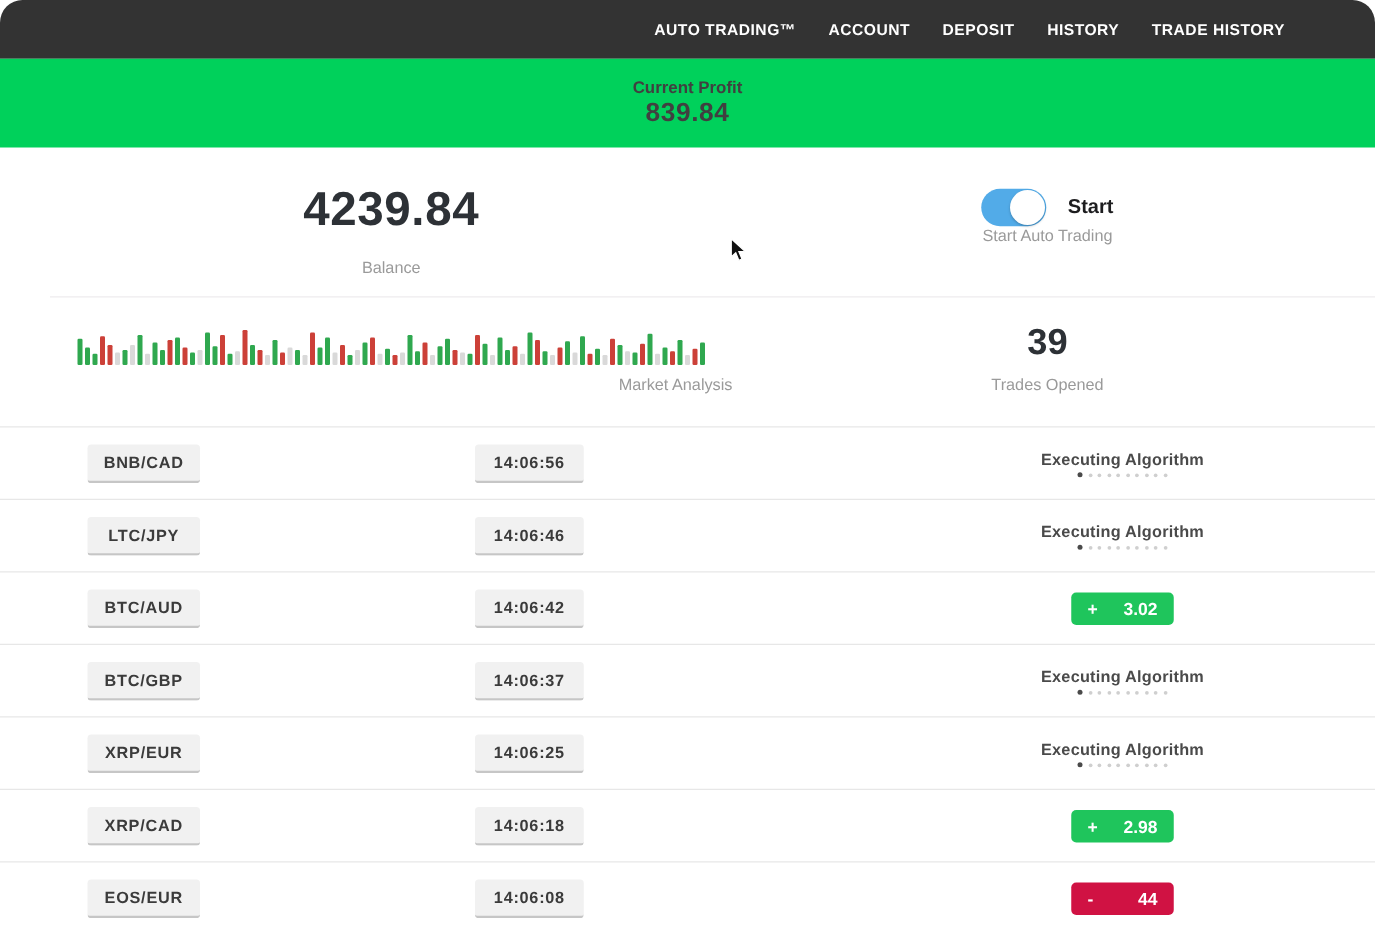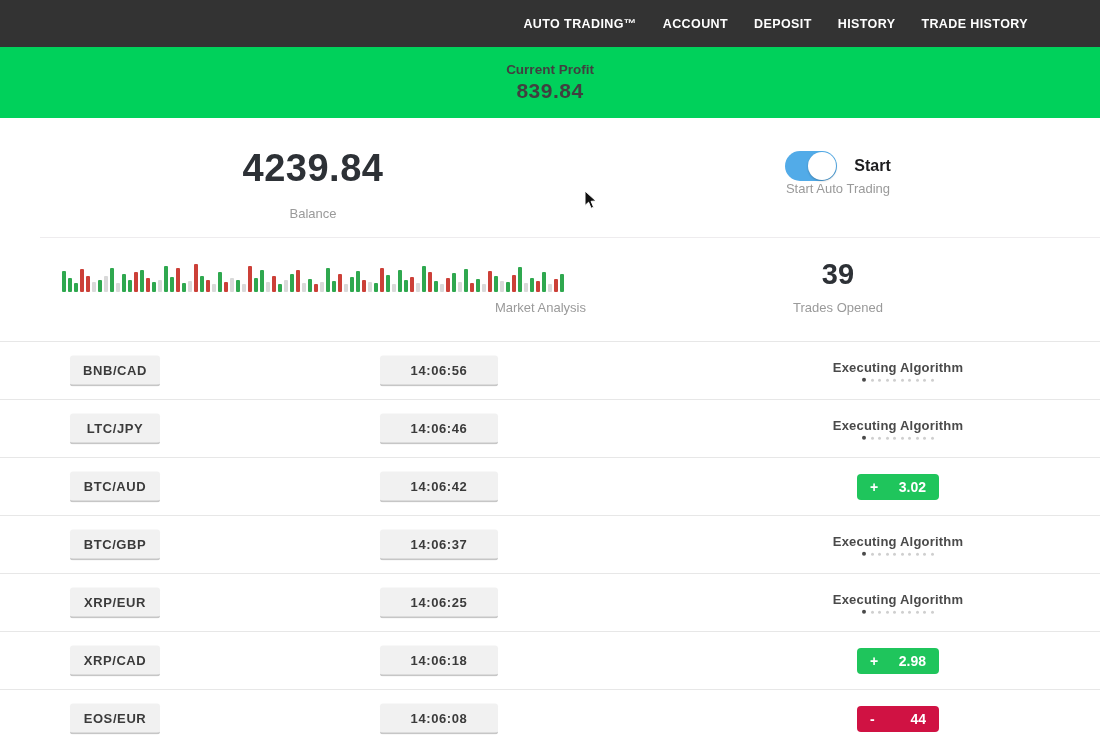--- a/index.html
+++ b/index.html
@@ -1,17 +1,17 @@
 <!DOCTYPE html>
 <html><head>
 <meta charset="utf-8">
 <style>
   html,body{margin:0;padding:0;}
   body{font-family:"Liberation Sans",sans-serif;background:#ffffff;}
-  .screen{position:relative;width:1100px;height:742px;background:#ffffff;overflow:hidden;}
+  .screen{position:relative;width:1100px;height:742px;background:#ffffff;overflow:hidden;border-radius:18px;}
 
   
   .topnav{position:absolute;top:0;left:0;width:100%;height:47px;background:#333333;
           display:flex;align-items:center;justify-content:flex-end;gap:26px;
           padding-right:72px;box-sizing:border-box;}
   .nav-item{color:#ffffff;font-size:12.5px;font-weight:bold;letter-spacing:.4px;
             text-decoration:none;cursor:pointer;white-space:nowrap;}
 
   
   .banner{position:absolute;top:47px;left:0;width:100%;height:71px;background:#00d15b;
@@ -48,21 +48,21 @@
   .opened-block .caption{margin-top:9px;}
 
   
   .rows{position:absolute;top:341px;left:0;width:100%;}
   .trade-row{position:relative;height:57px;border-top:1px solid #e7e7e7;}
   .chip{position:absolute;top:50%;transform:translateY(-50%);background:#f1f1f1;
         border-bottom:2px solid #c6c6c6;border-radius:3px;padding:7px 0;
         font-weight:bold;font-size:13px;color:#3b3b3b;letter-spacing:.6px;
         text-align:center;cursor:pointer;}
   .pair-chip{left:70px;width:90px;}
-  .time-chip{left:380px;width:118px;}
+  .time-chip{left:380px;width:87px;}
   .status{position:absolute;left:780px;width:236px;top:50%;transform:translateY(-50%);
           text-align:center;}
   .status-title{font-size:13px;font-weight:bold;color:#4a4a4a;letter-spacing:.2px;}
   .dots{margin-top:4px;display:flex;justify-content:center;gap:4.5px;}
   .dot{width:3px;height:3px;border-radius:50%;background:#cfcfcf;}
   .dot.active{background:#4a4a4a;width:4px;height:4px;margin-top:-0.5px;}
   .badge{display:inline-flex;align-items:center;justify-content:space-between;
          width:56px;padding:5px 13px;border-radius:4px;color:#ffffff;
          font-size:14px;font-weight:bold;}
   .badge.profit{background:#1fc55c;}

